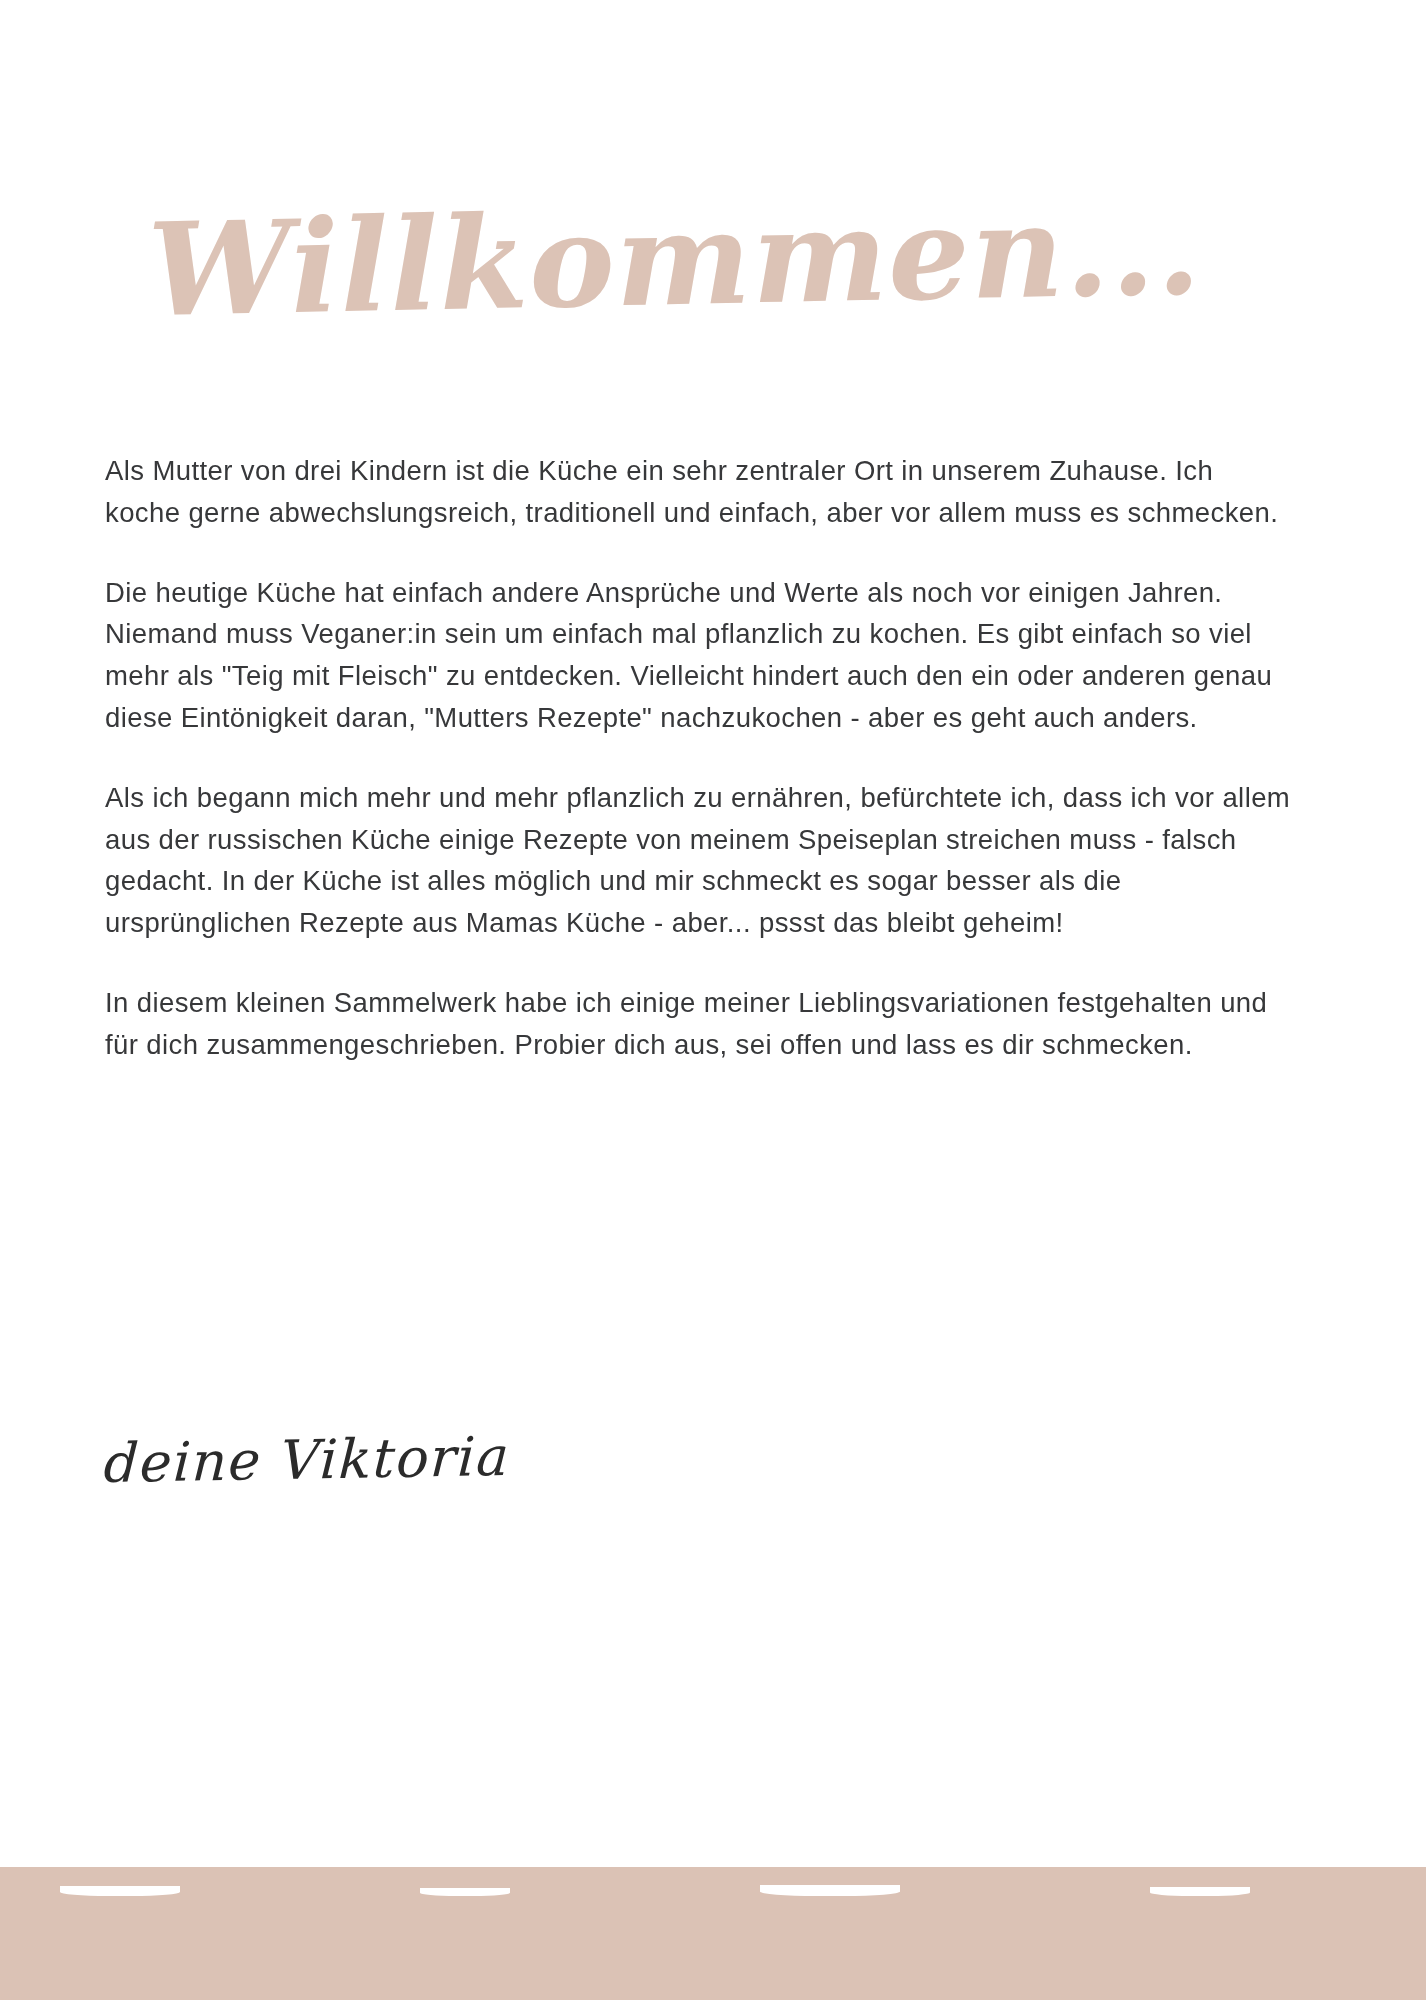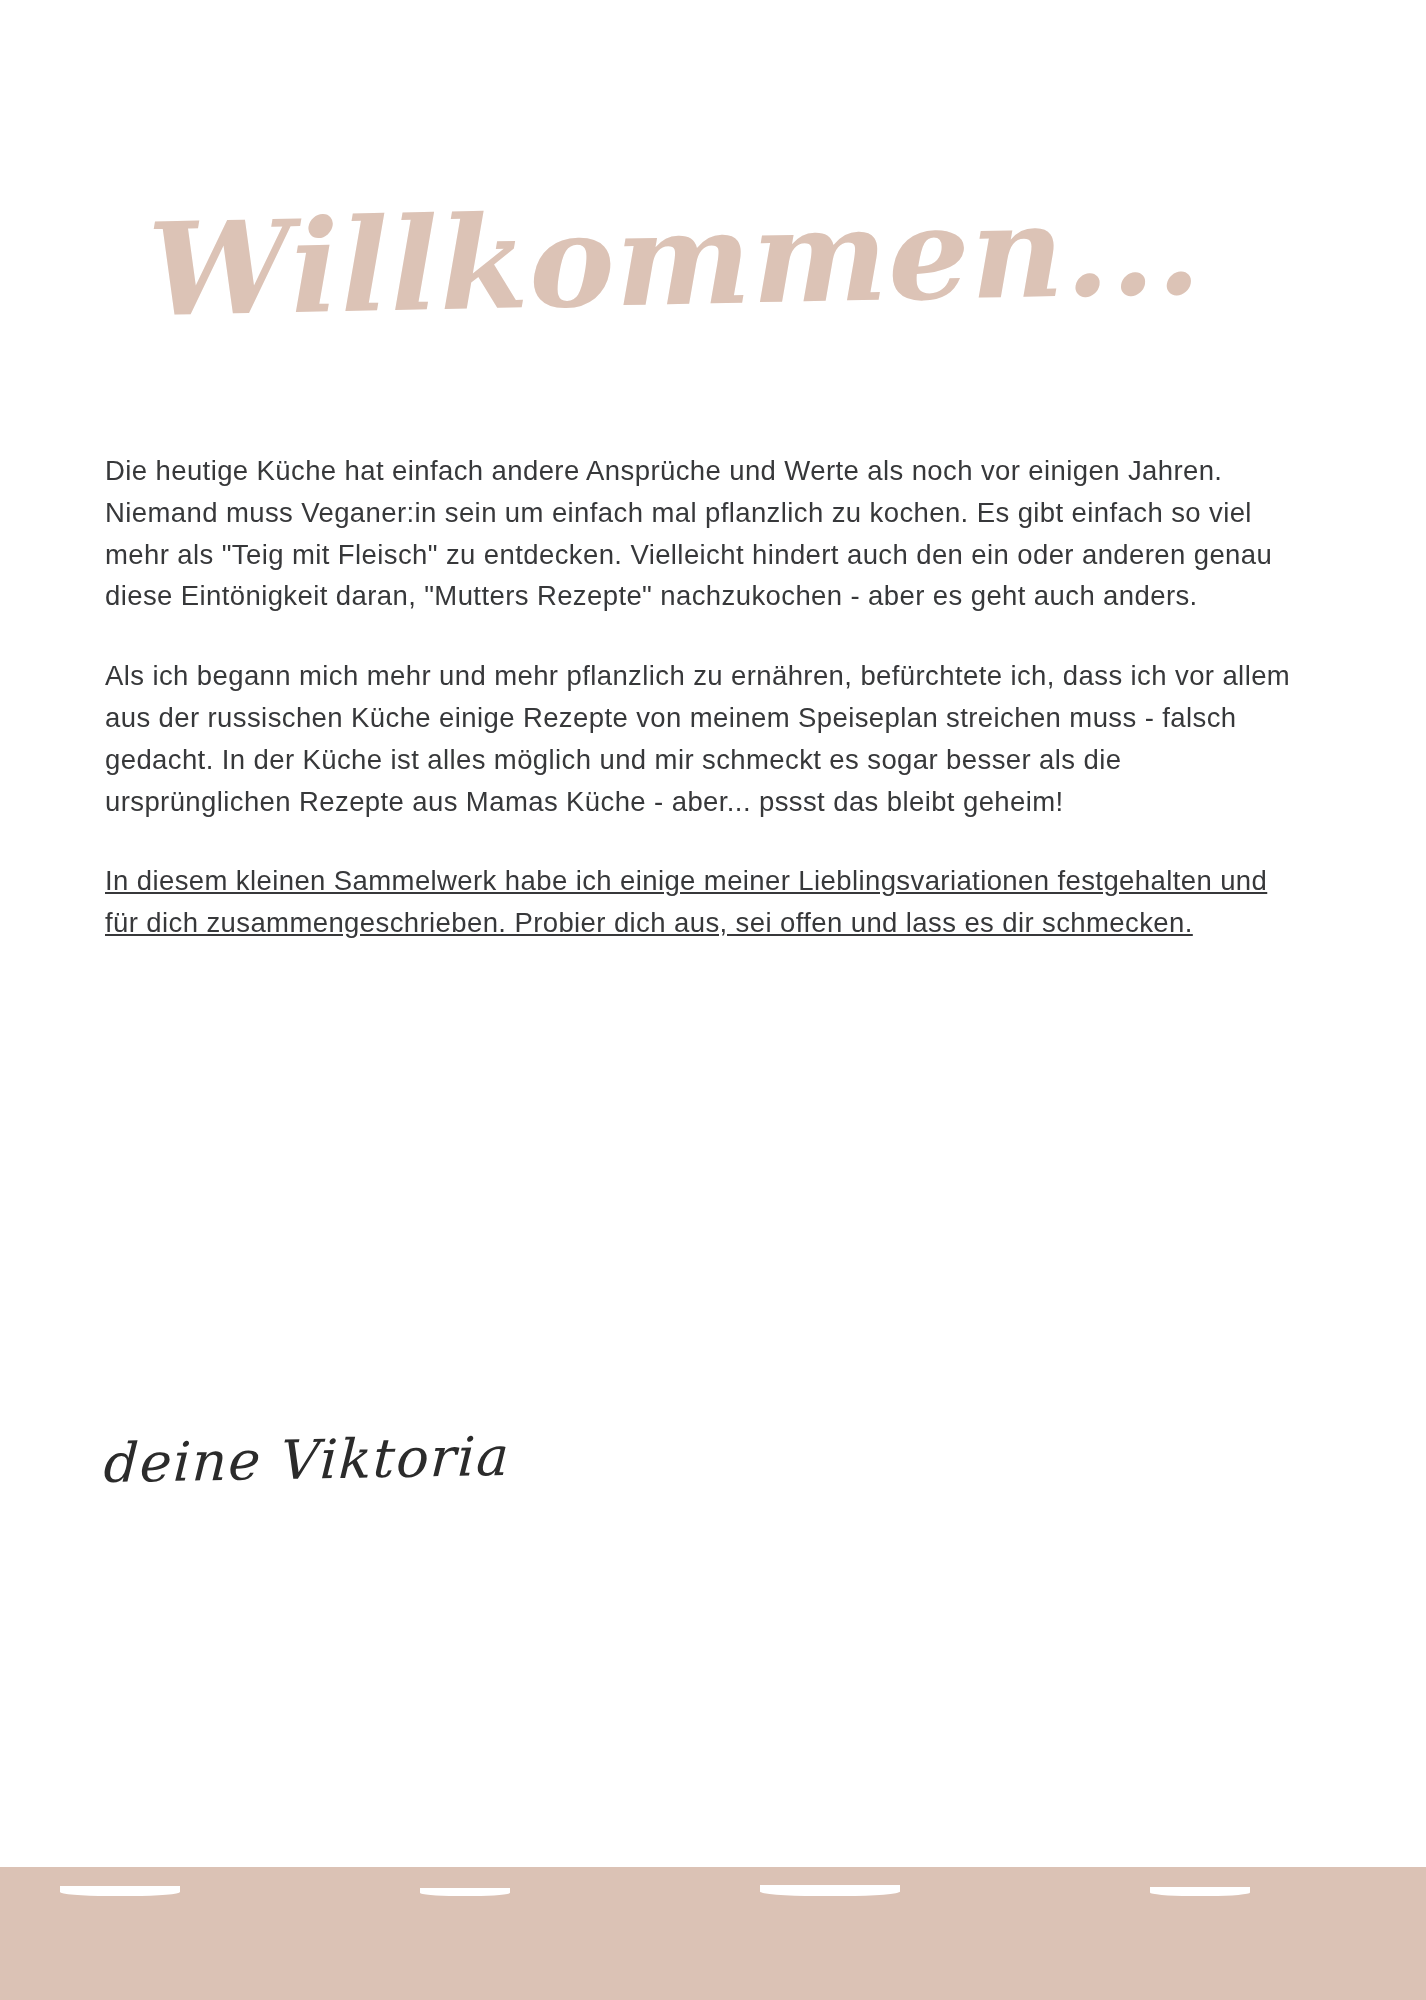--- a/index.html
+++ b/index.html
@@ -48,21 +48,21 @@
     width: 1190px;
   }
   .para {
     font-size: 27.5px;
     line-height: 1.52;
     letter-spacing: 0.4px;
     color: #37383a;
     margin: 0 0 38px 0;
     font-weight: 400;
   }
-  .para:last-child { margin-bottom: 16px; text-decoration: underline; }
+  .para:last-child { margin-bottom: 16px; }
 
   
   .signature {
     position: absolute;
     left: 104px;
     top: 1432px;
     font-family: "DejaVu Serif", serif;
     font-style: italic;
     font-size: 54px;
     font-weight: 400;
@@ -134,20 +134,21 @@
   .n4 { left: 1150px;width: 100px; height: 9px;  border-radius: 0 0 40% 40%; }
 </style>
 </head>
 <body>
 
 <div class="page">
 
   <h1 class="heading">Willkommen...</h1>
 
   <div class="body-copy">
+    <p class="para">Als Mutter von drei Kindern ist die Küche ein sehr zentraler Ort in unserem Zuhause. Ich koche gerne abwechslungsreich, traditionell und einfach, aber vor allem muss es schmecken.</p>
     <p class="para">Die heutige Küche hat einfach andere Ansprüche und Werte als noch vor einigen Jahren. Niemand muss Veganer:in sein um einfach mal pflanzlich zu kochen. Es gibt einfach so viel mehr als "Teig mit Fleisch" zu entdecken. Vielleicht hindert auch den ein oder anderen genau diese Eintönigkeit daran, "Mutters Rezepte" nachzukochen - aber es geht auch anders.</p>
     <p class="para">Als ich begann mich mehr und mehr pflanzlich zu ernähren, befürchtete ich, dass ich vor allem aus der russischen Küche einige Rezepte von meinem Speiseplan streichen muss - falsch gedacht. In der Küche ist alles möglich und mir schmeckt es sogar besser als die ursprünglichen Rezepte aus Mamas Küche -  aber... pssst das bleibt geheim!</p>
     <p class="para">In diesem kleinen Sammelwerk habe ich einige meiner Lieblingsvariationen festgehalten und für dich zusammengeschrieben. Probier dich aus, sei offen und lass es dir schmecken.</p>
   </div>
 
   <div class="signature">deine Viktoria</div>
 
   <div class="bottom-band">
     <div class="band-notch n1"></div>
     <div class="band-notch n2"></div>

